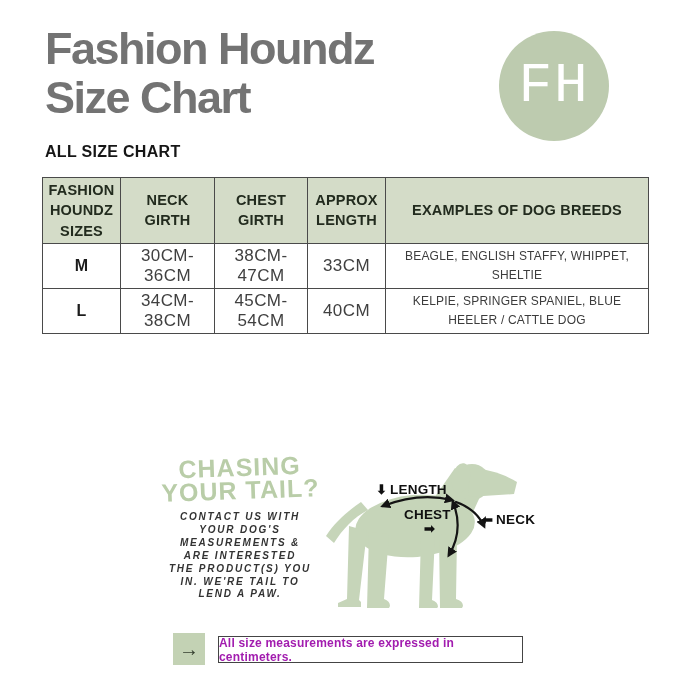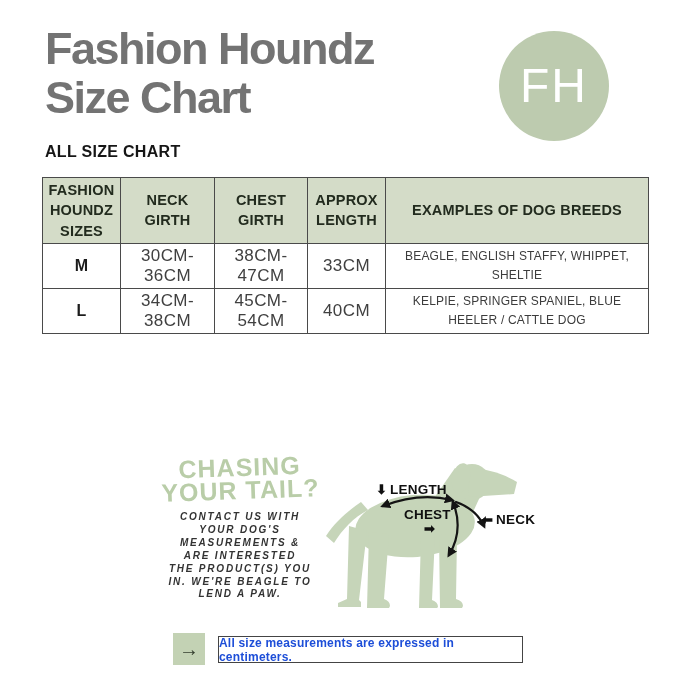--- a/index.html
+++ b/index.html
@@ -11,21 +11,21 @@
   .page-title{
     position:absolute;left:45px;top:24px;margin:0;
     font-size:45px;line-height:49px;font-weight:700;letter-spacing:-1.5px;
     color:#737373;
   }
   .logo-circle{
     position:absolute;left:499px;top:31px;width:110px;height:110px;border-radius:50%;
     background:#bdcbaf;display:flex;align-items:center;justify-content:center;
   }
   .logo-circle span{
-    font-family:Liberation Sans, sans-serif;font-size:48px;color:#ffffff;
+    font-family:Liberation Mono, monospace;font-size:56px;color:#ffffff;
     letter-spacing:2px;line-height:1;
   }
   .section-label{
     position:absolute;left:45px;top:143px;
     font-size:16px;font-weight:700;letter-spacing:.3px;color:#161616;
   }
   
   table.size-table{
     position:absolute;left:42px;top:177px;width:606px;
     border-collapse:collapse;table-layout:fixed;
@@ -61,21 +61,21 @@
   
   .footer-square{
     position:absolute;left:173px;top:633px;width:32px;height:32px;background:#c3d2b4;
     display:flex;align-items:center;justify-content:center;
     font-size:20px;color:#333d2d;
   }
   .footer-note-box{
     position:absolute;left:218px;top:636px;width:303px;height:25px;
     border:1.5px solid #444444;background:#ffffff;
     display:flex;align-items:center;justify-content:center;
-    font-size:12px;font-weight:700;color:#1d4ed8;letter-spacing:.2px;
+    font-size:12px;font-weight:700;color:#a21caf;letter-spacing:.2px;
   }
 </style>
 </head>
 <body>
 
 <h1 class="page-title"><span>Fashion Houndz</span><br><span>Size Chart</span></h1>
 
 <div class="logo-circle">
   <span>FH</span>
 </div>
@@ -121,21 +121,21 @@
   <div class="script-heading">
     <div>CHASING</div>
     <div>YOUR TAIL?</div>
   </div>
   <div class="contact-body">
     <div>CONTACT US WITH</div>
     <div>YOUR DOG'S</div>
     <div>MEASUREMENTS &amp;</div>
     <div>ARE INTERESTED</div>
     <div>THE PRODUCT(S) YOU</div>
-    <div>IN. WE'RE BEAGLE TO</div>
+    <div>IN. WE'RE TAIL TO</div>
     <div>LEND A PAW.</div>
   </div>
 </div>
 
 <svg class="dog-svg" width="210" height="158" viewBox="0 0 210 158">
   <defs>
     <marker id="ah" viewBox="0 0 10 10" refX="7" refY="5" markerWidth="4.6" markerHeight="4.6" orient="auto-start-reverse">
       <path d="M0,0 L10,5 L0,10 z" fill="#141414"></path>
     </marker>
   </defs>

